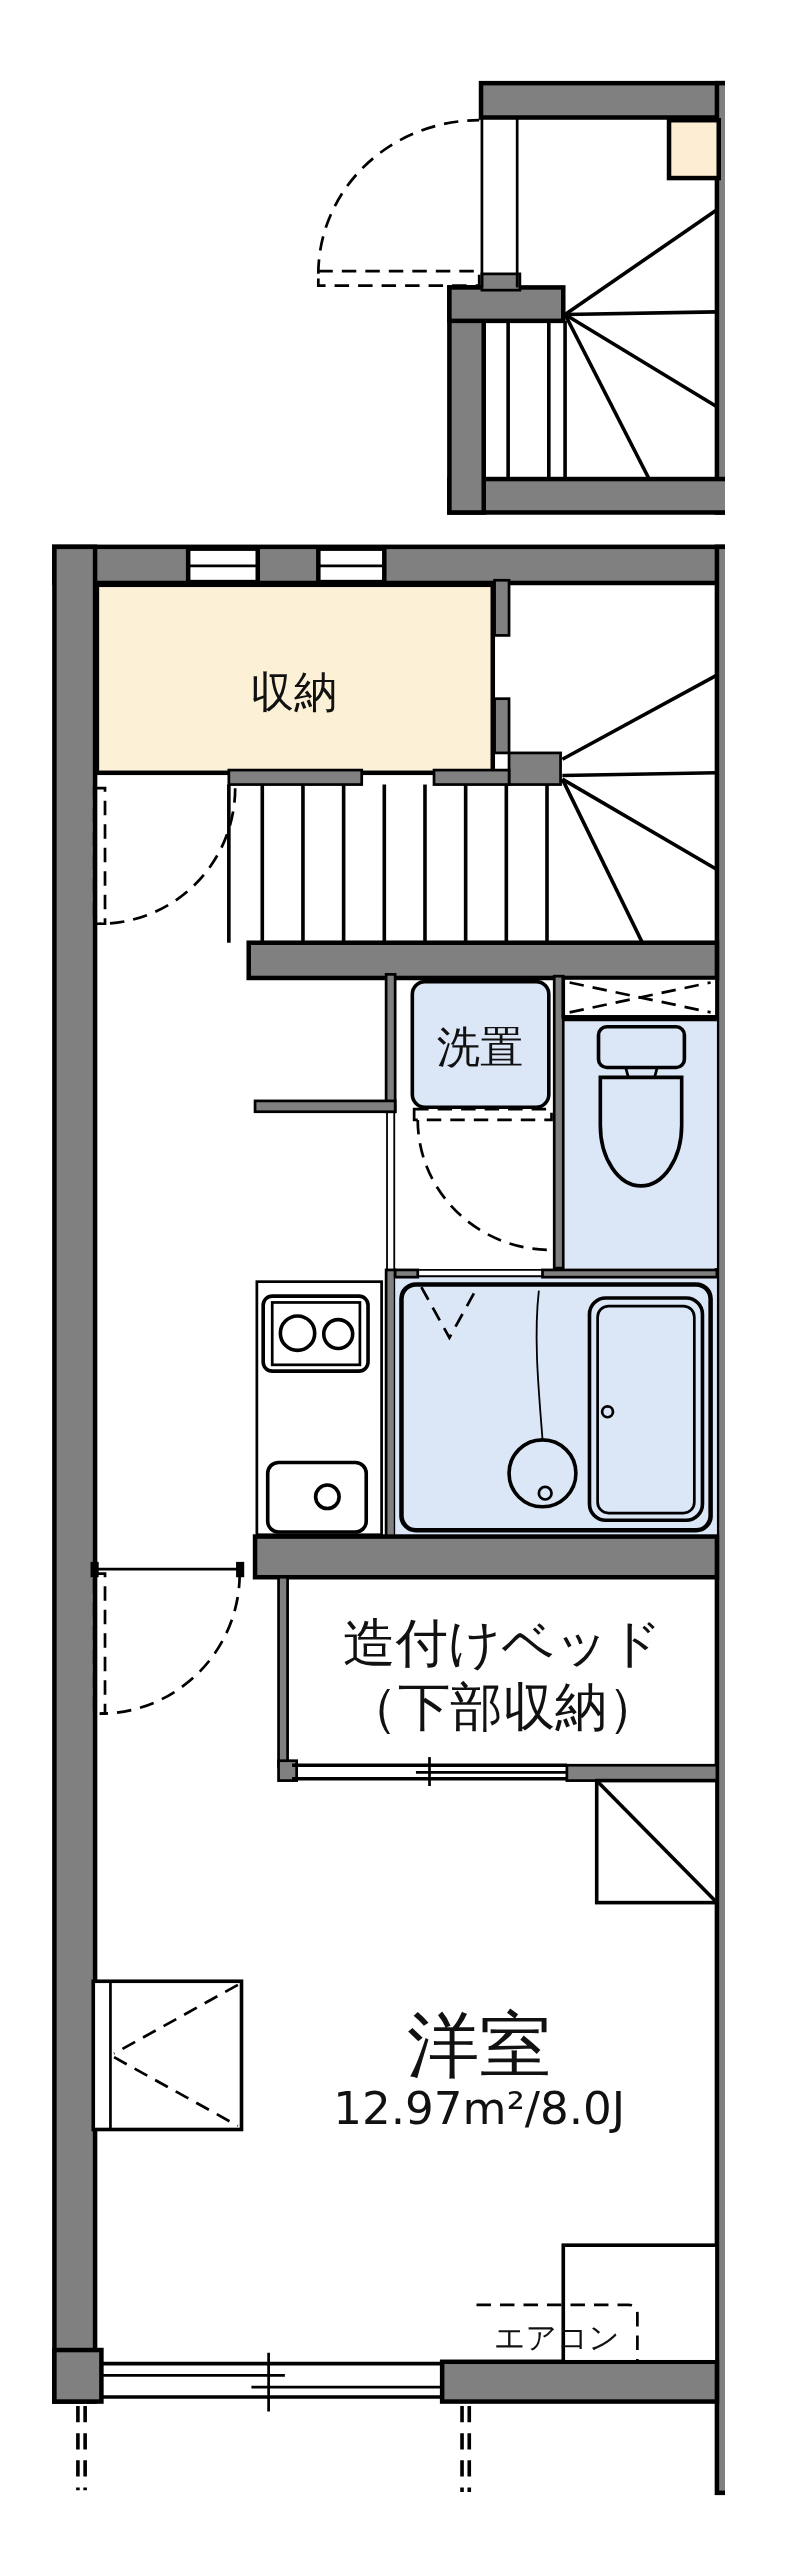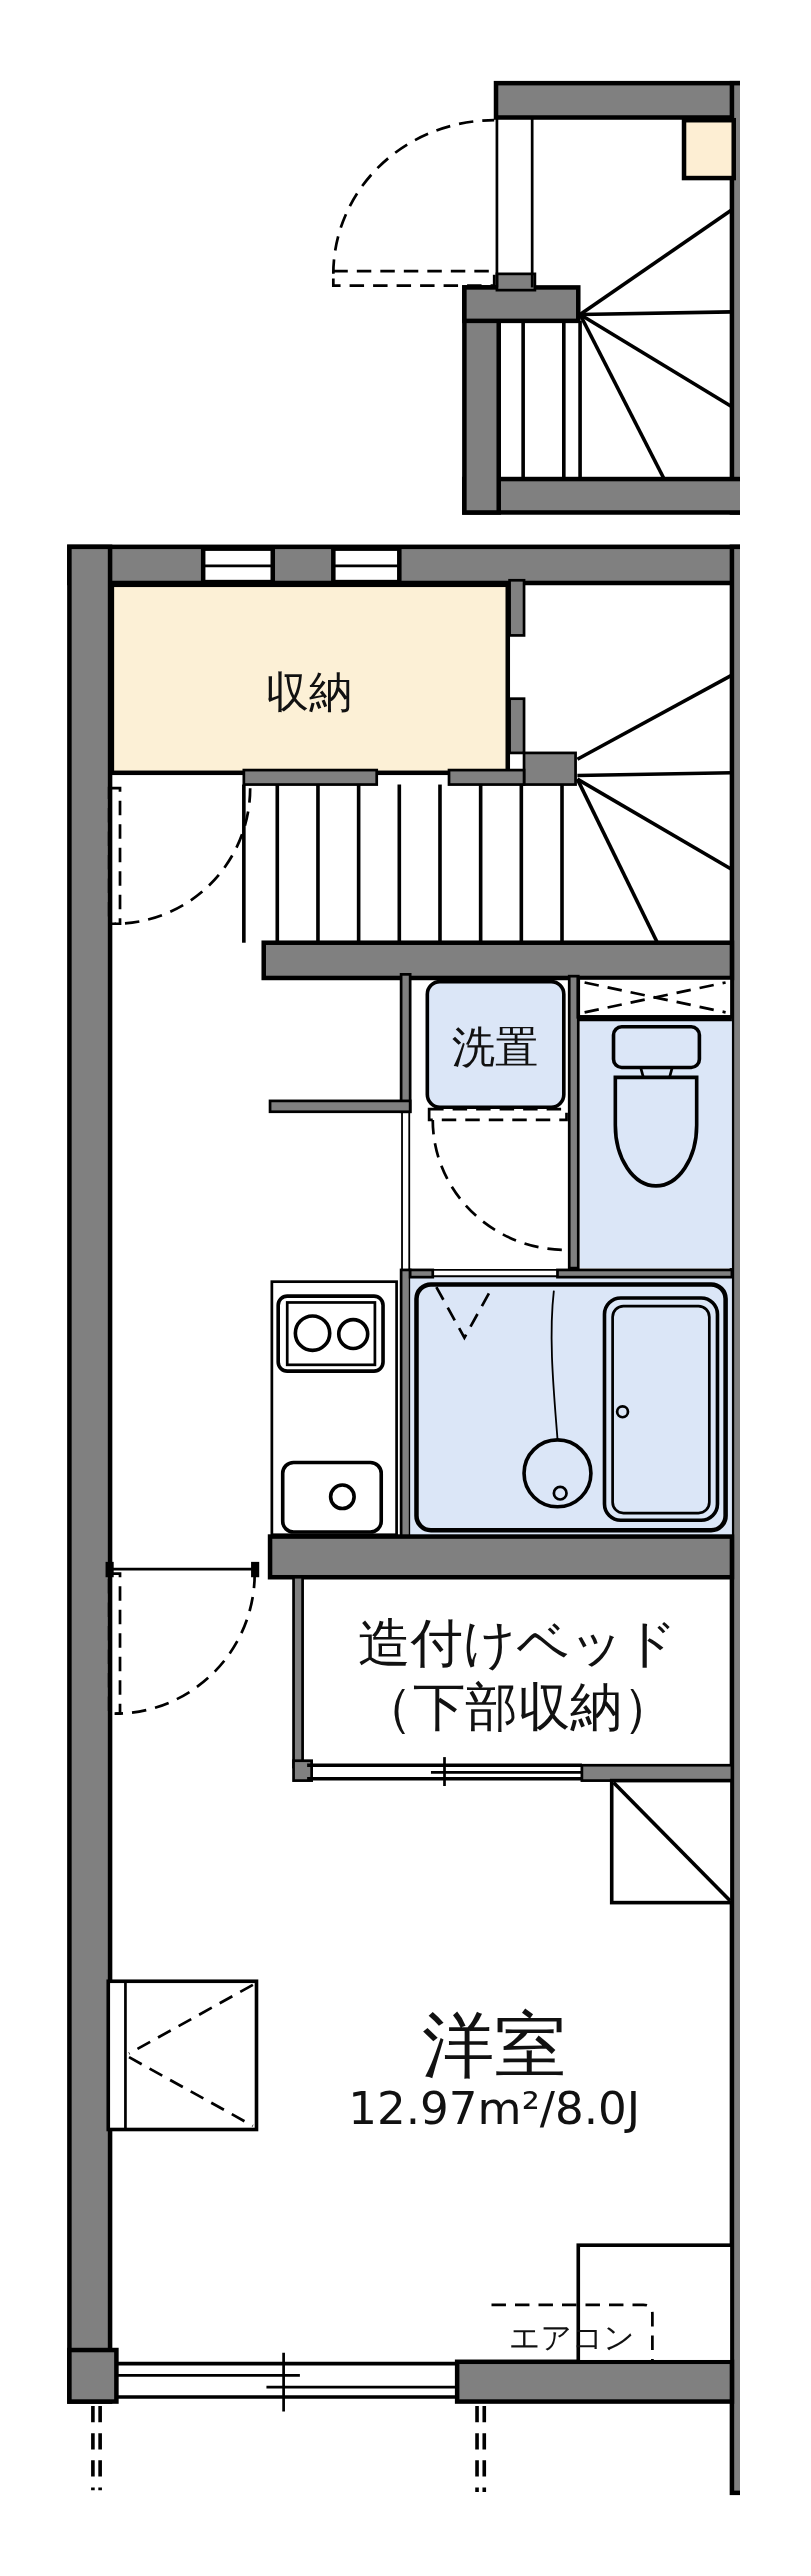--- a/index.html
+++ b/index.html
@@ -1,17 +1,17 @@
 <!DOCTYPE html>
 <html style="--wall: #808080; --outline: #000000; --storage: #fcf0d6; --shoebox: #fdeed3; --wet: #dbe6f7; --bg: #ffffff;font-size:14.5px"><head>
 <meta charset="utf-8">
 <style>
   html,body{margin:0;padding:0;background:#fff;}
   .stage{position:relative;width:725px;height:2576px;background:var(--bg,#fff);overflow:hidden;
-         font-family:"DejaVu Sans","Liberation Sans",sans-serif;margin-left:15px;}
+         font-family:"DejaVu Sans","Liberation Sans",sans-serif;}
   svg{position:absolute;left:0;top:0;}
   .wall      {fill:var(--wall);stroke:var(--outline);stroke-width:5;}
   .wallthin  {fill:var(--wall);stroke:var(--outline);stroke-width:3;}
   .cream     {fill:var(--storage);stroke:var(--outline);stroke-width:5;}
   .creambox  {fill:var(--shoebox);stroke:var(--outline);stroke-width:5;}
   .wet       {fill:var(--wet);stroke:var(--outline);stroke-width:4;}
   .wetnoline {fill:var(--wet);stroke:none;}
   .whitebox  {fill:#fff;stroke:var(--outline);stroke-width:4;}
   .ln        {stroke:var(--outline);stroke-width:4;fill:none;}
   .ln3       {stroke:var(--outline);stroke-width:3;fill:none;}

